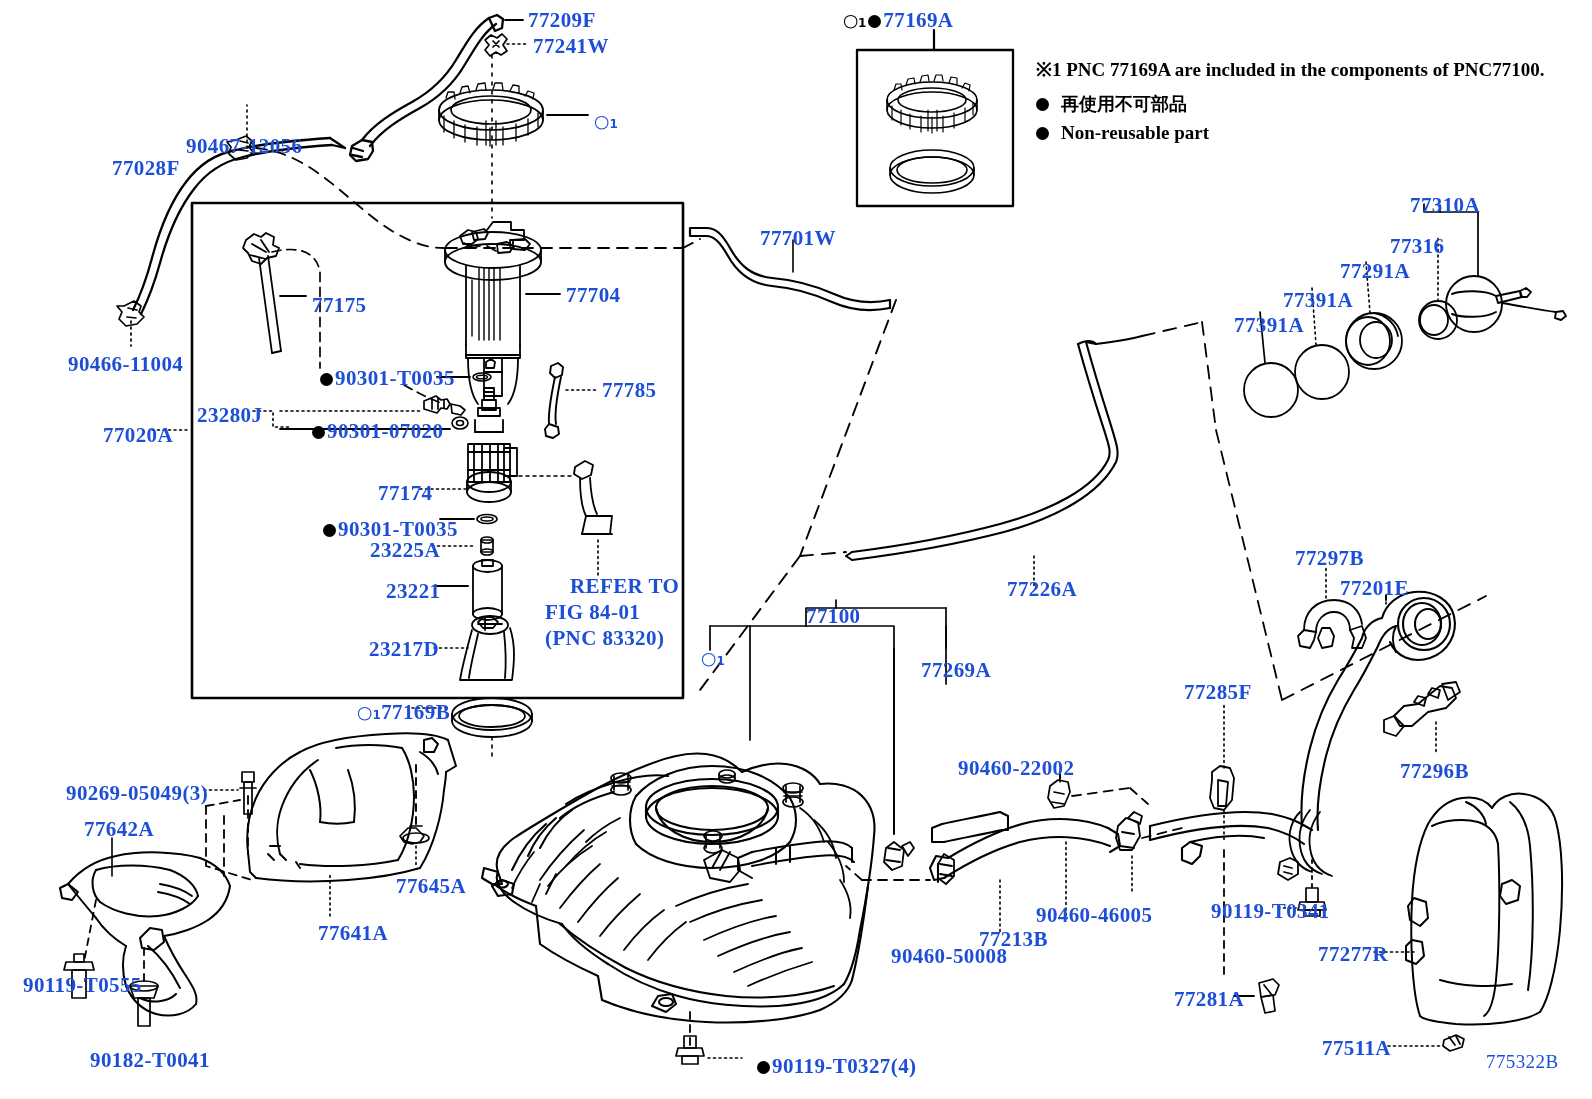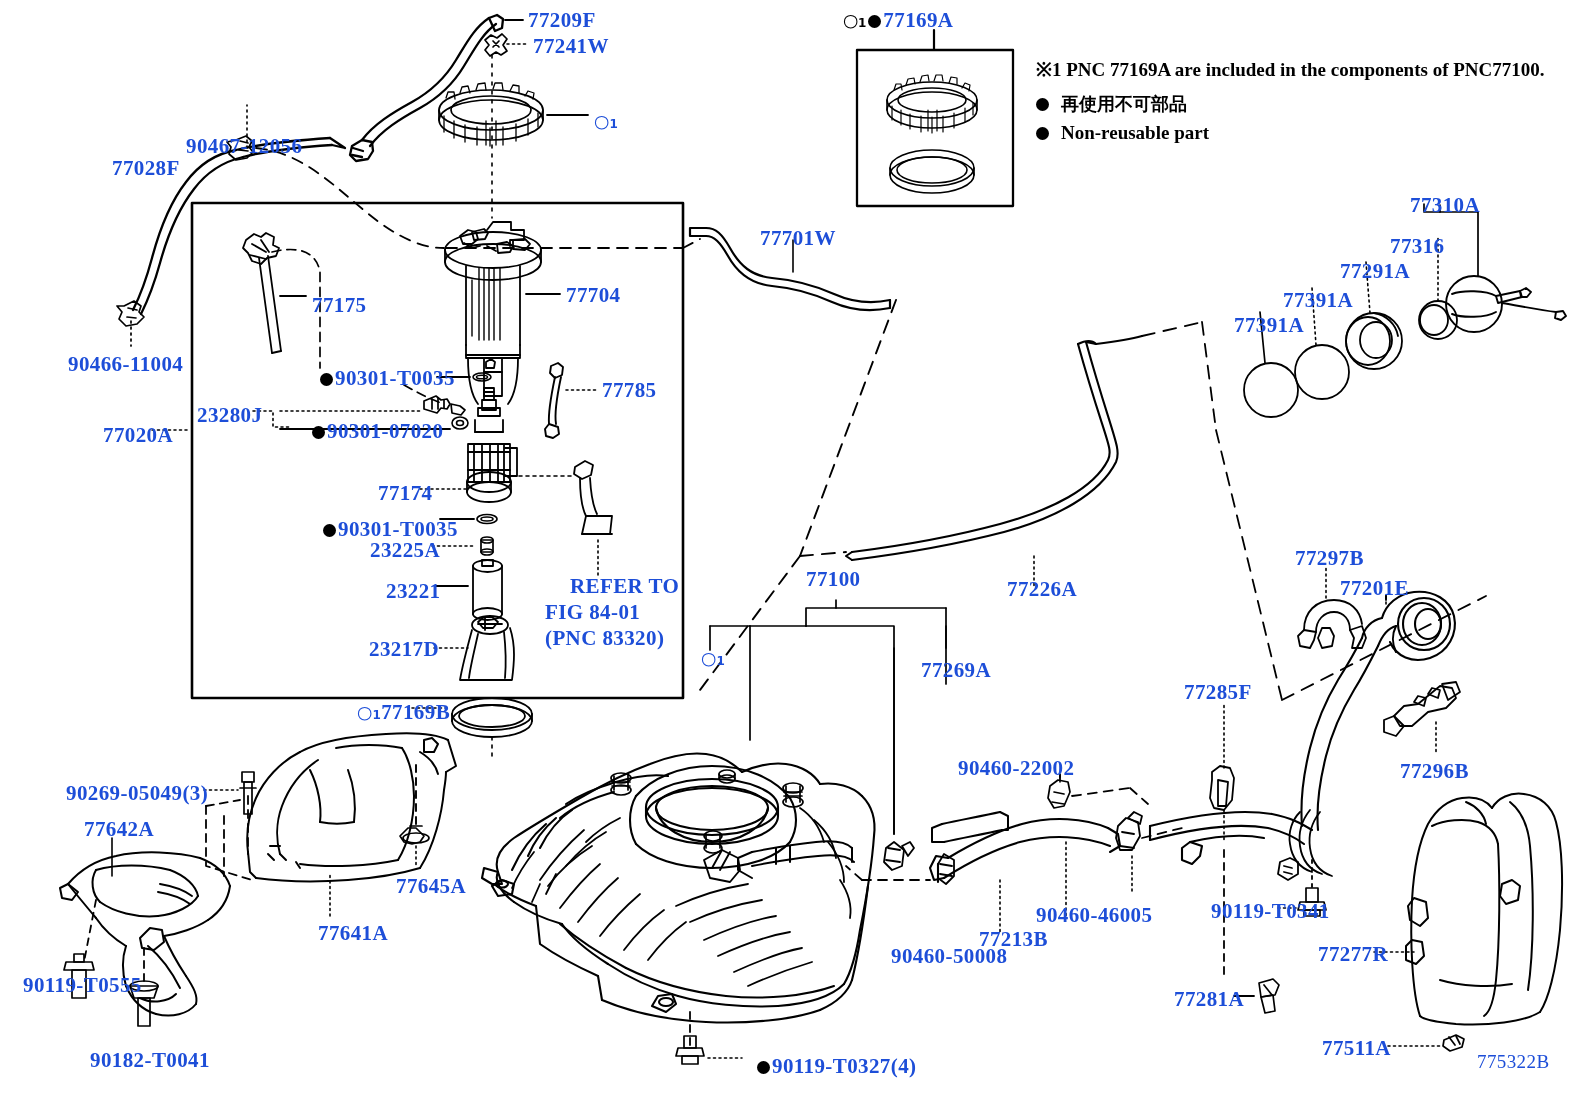--- a/index.html
+++ b/index.html
@@ -2,21 +2,21 @@
 <html><head>
 <meta charset="utf-8">
 <style>
   html,body{margin:0;padding:0;background:#ffffff;}
   body{width:1592px;height:1099px;position:relative;overflow:hidden;
        font-family:"Liberation Serif",serif;color:#000;}
   #stage{position:absolute;left:0;top:0;width:1592px;height:1099px;}
   svg.layer{position:absolute;left:0;top:0;width:1592px;height:1099px;overflow:visible;}
   .lbl{position:absolute;white-space:nowrap;font-family:"Liberation Serif",serif;
        font-weight:bold;font-size:21px;letter-spacing:0.4px;color:#1d4ed8;line-height:1;}
-  .lbl.sm{font-size:19px;}
+  .lbl.sm{font-size:19px;margin-left:9px;}
   .note{position:absolute;white-space:nowrap;font-family:"Liberation Serif",serif;
         font-weight:bold;font-size:19px;color:#000;}
   .note.jpn{font-family:"DejaVu Sans",sans-serif;font-size:18px;}
   .dot{display:inline-block;width:13px;height:13px;border-radius:50%;
        background:#000;vertical-align:-1px;margin-right:2px;}
   .kome{font-family:"DejaVu Sans",sans-serif;font-size:15px;font-weight:bold;}
   .kome b{font-size:12px;}
 </style>
 </head>
 <body>
@@ -699,21 +699,21 @@
       <div class="lbl" style="left: 320px; top: 368px;"><span class="dot"></span><span>90301-T0035</span></div>
       <div class="lbl" style="left: 197px; top: 405px;"><span>23280J</span></div>
       <div class="lbl" style="left: 312px; top: 421px; text-align: right;"><span class="dot"></span><span>90301-07020</span></div>
       <div class="lbl" style="left: 378px; top: 483px;"><span>77174</span></div>
       <div class="lbl" style="left: 323px; top: 519px;"><span class="dot"></span><span>90301-T0035</span></div>
       <div class="lbl" style="left: 370px; top: 540px;"><span>23225A</span></div>
       <div class="lbl" style="left: 386px; top: 581px;"><span>23221</span></div>
       <div class="lbl" style="left: 369px; top: 639px;"><span>23217D</span></div>
       <div class="lbl" style="left: 760px; top: 228px;"><span>77701W</span></div>
       <div class="lbl" style="left: 1007px; top: 579px;"><span>77226A</span></div>
-      <div class="lbl" style="left: 806px; top: 569px;"><span>77100</span></div>
+      <div class="lbl" style="left: 806px; top: 606px;"><span>77100</span></div>
       <div class="lbl" style="left: 921px; top: 660px;"><span>77269A</span></div>
       <div class="lbl" style="left: 958px; top: 758px;"><span>90460-22002</span></div>
       <div class="lbl" style="left: 1036px; top: 905px;"><span>90460-46005</span></div>
       <div class="lbl" style="left: 979px; top: 929px;"><span>77213B</span></div>
       <div class="lbl" style="left: 891px; top: 946px;"><span>90460-50008</span></div>
       <div class="lbl" style="left: 757px; top: 1056px;"><span class="dot"></span><span>90119-T0327(4)</span></div>
       <div class="lbl" style="left: 330px; top: 702px; margin-left: 27px;"><span class="kome">〇<b>1</b></span><span>77169B</span></div>
       <div class="lbl" style="left: 66px; top: 783px;"><span>90269-05049(3)</span></div>
       <div class="lbl" style="left: 84px; top: 819px;"><span>77642A</span></div>
       <div class="lbl" style="left: 396px; top: 876px;"><span>77645A</span></div>

